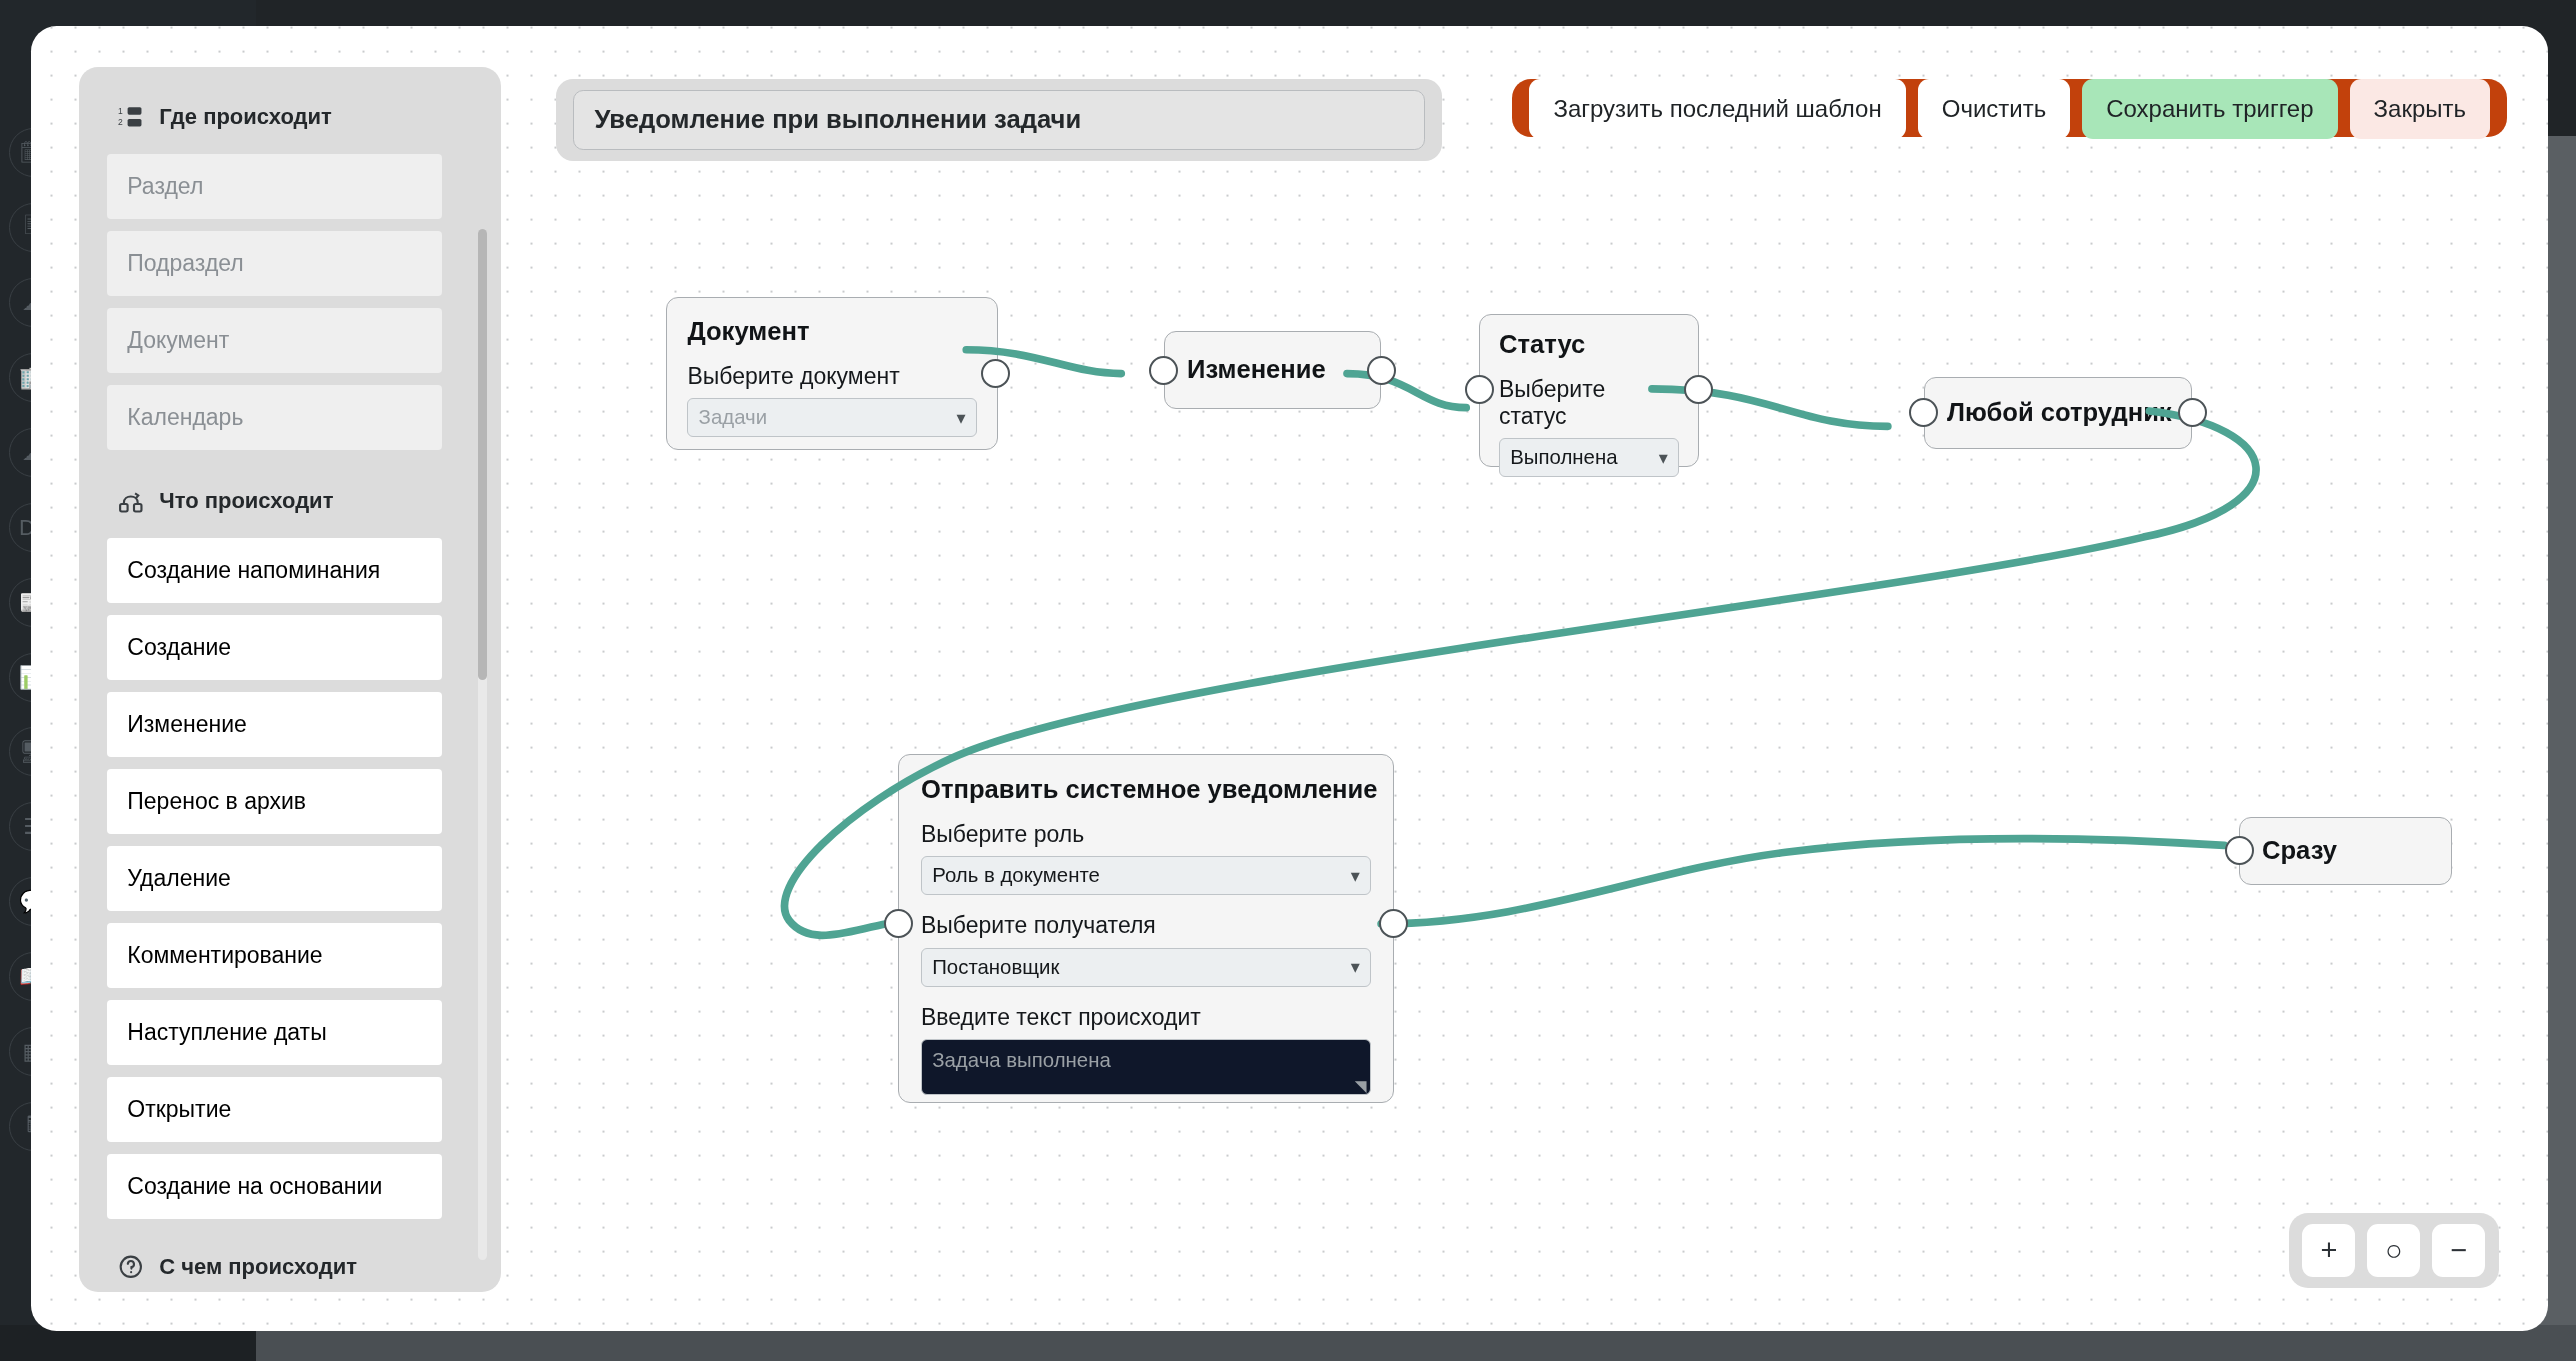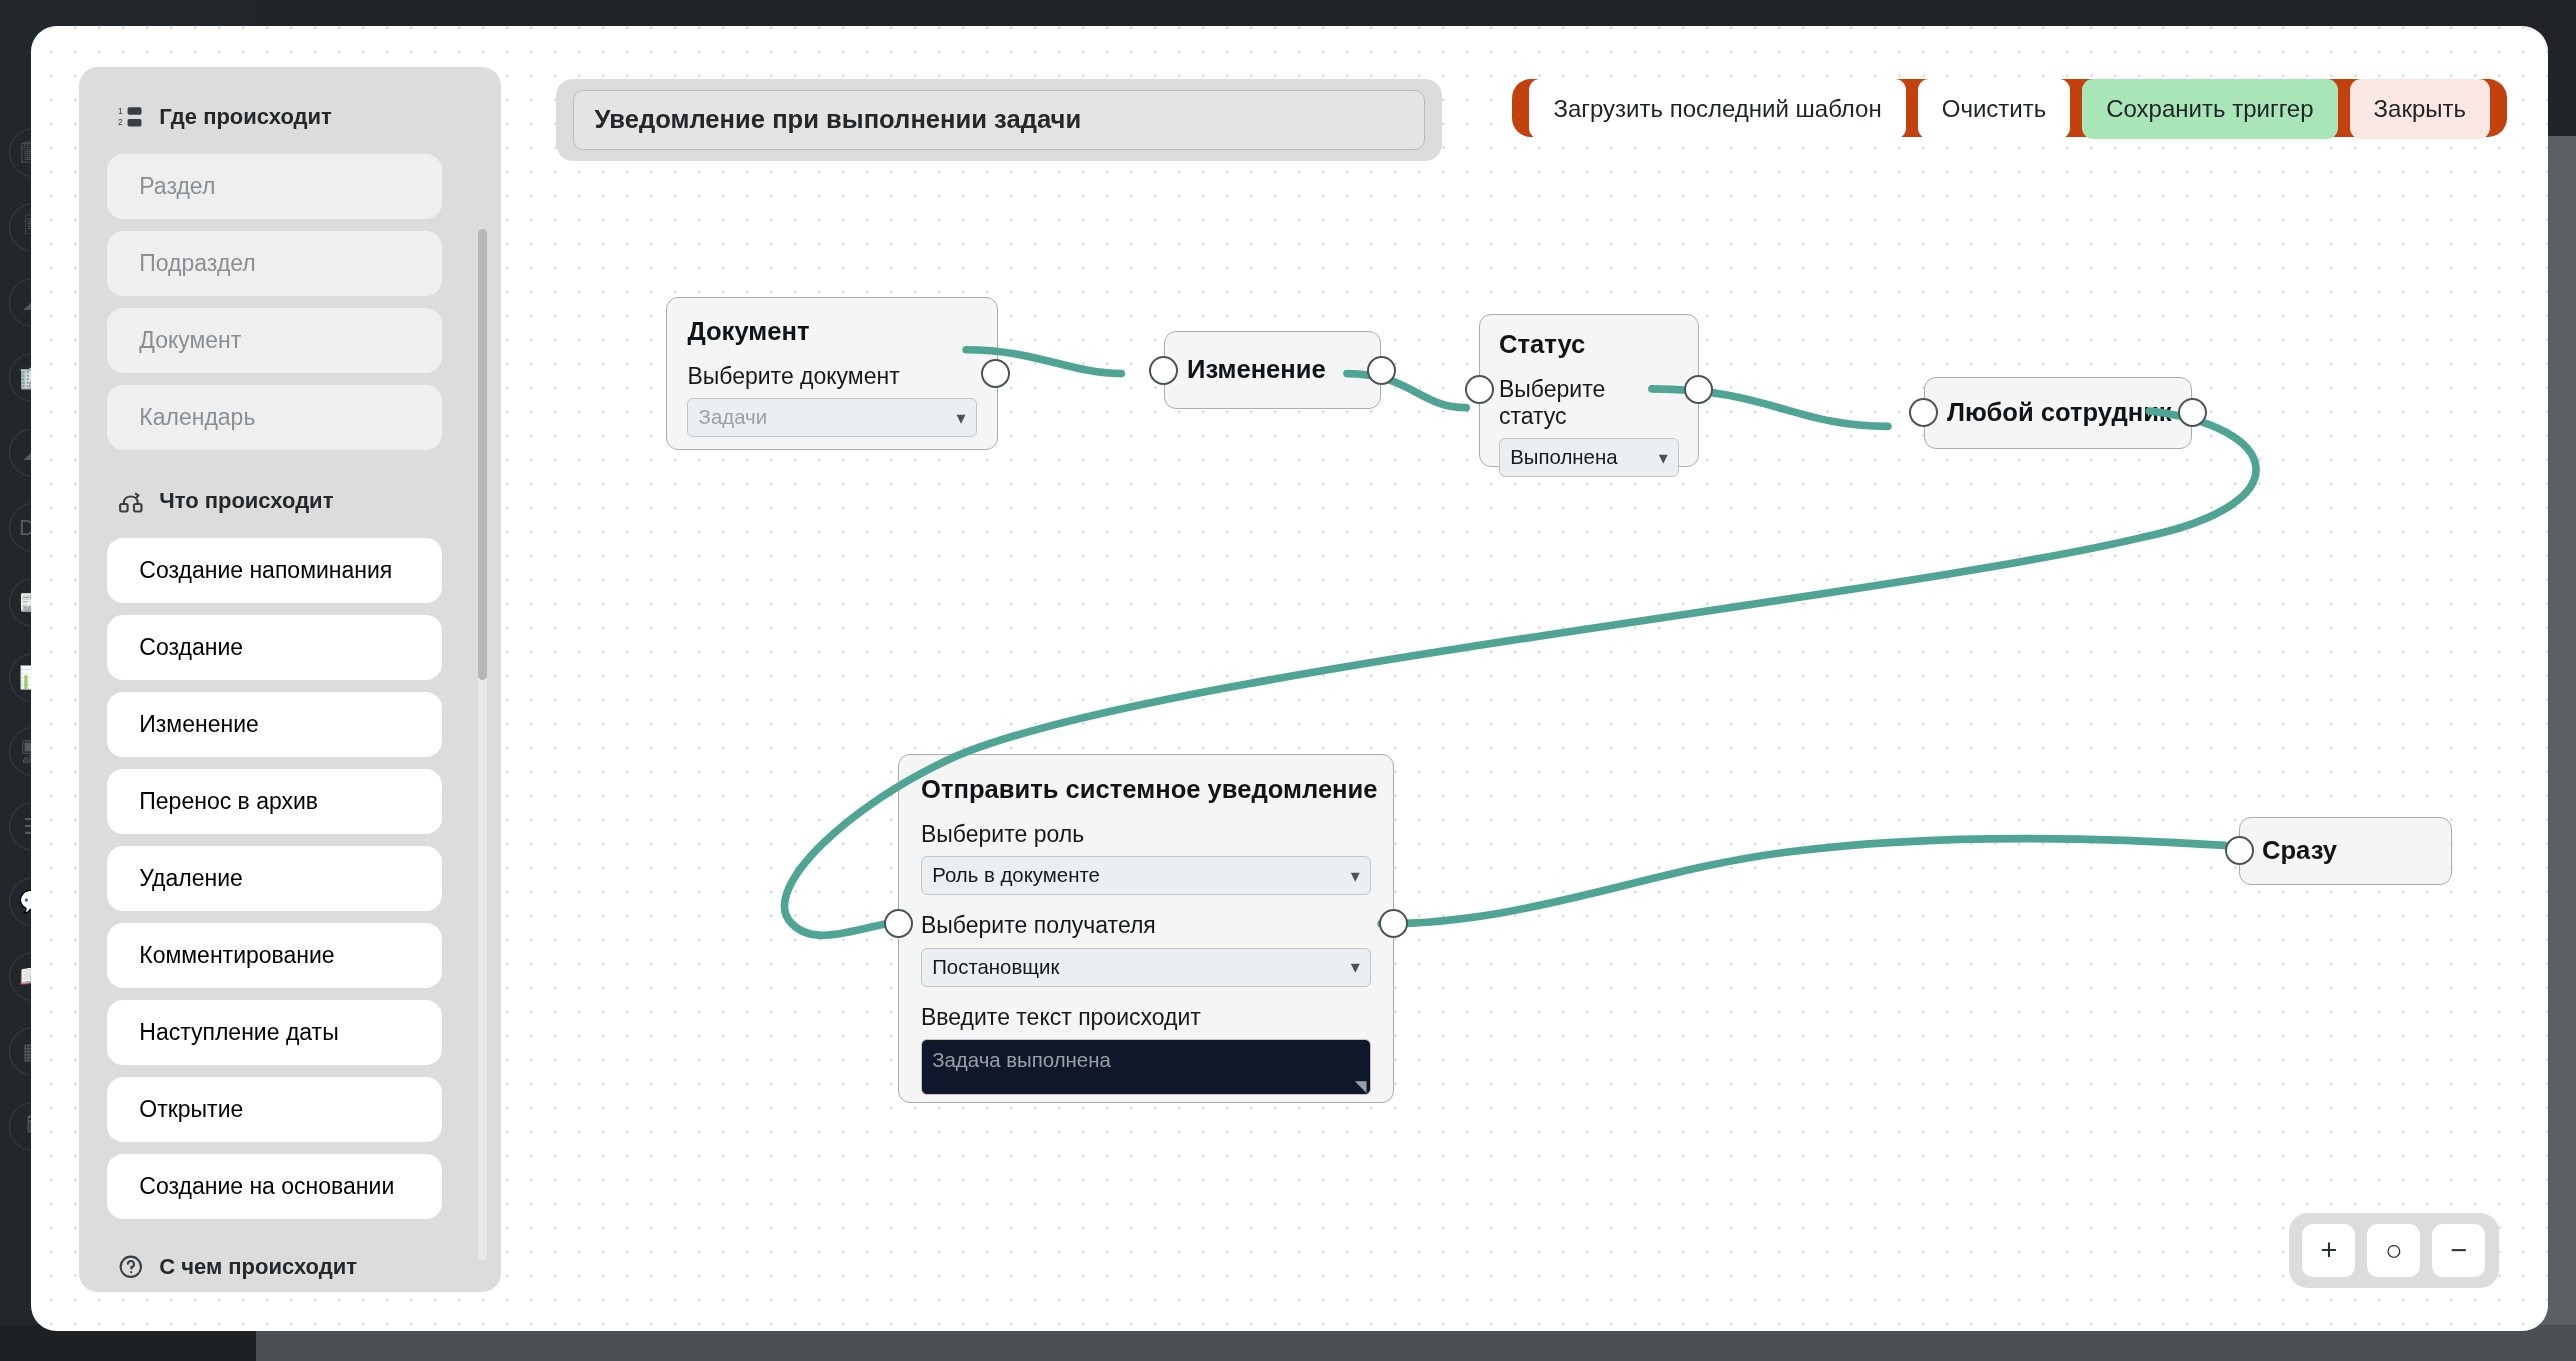--- a/index.html
+++ b/index.html
@@ -90,23 +90,23 @@
     font-size: 22px; font-weight: bold; color: #24282b;
   }
   .side-head .h-icon {
     width: 29px; height: 29px; color: #3a3f43;
     display: flex; align-items: center; justify-content: center;
   }
   .side-head.second { margin-top: 37px; }
   .side-head.third  { margin-top: 34px; margin-bottom: 6.8px; }
 
   .pill {
-    height: 65px; border-radius: 16px;
+    height: 65px; border-radius: 4px;
     display: flex; align-items: center;
-    padding-left: 32px;
+    padding-left: 20px;
     font-size: 23px;
     margin-bottom: 12px;
     width: 335px; margin-left: 4.3px;
   }
   .pill.ghost { background: #efefef; color: #8a8f94; }
   .pill.card  { background: #ffffff; color: #000000; }
 
   #side-scroll-track {
     position: absolute; right: 13.6px; top: 162px;
     width: 9.4px; height: 1031px;

